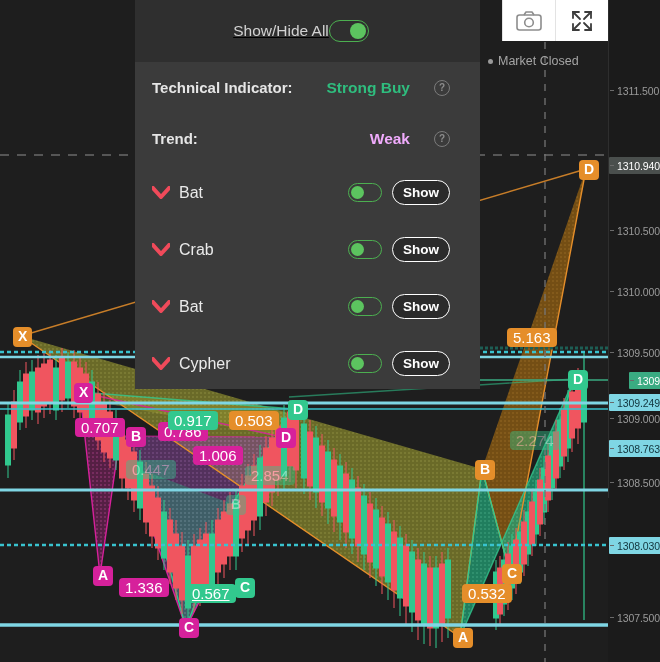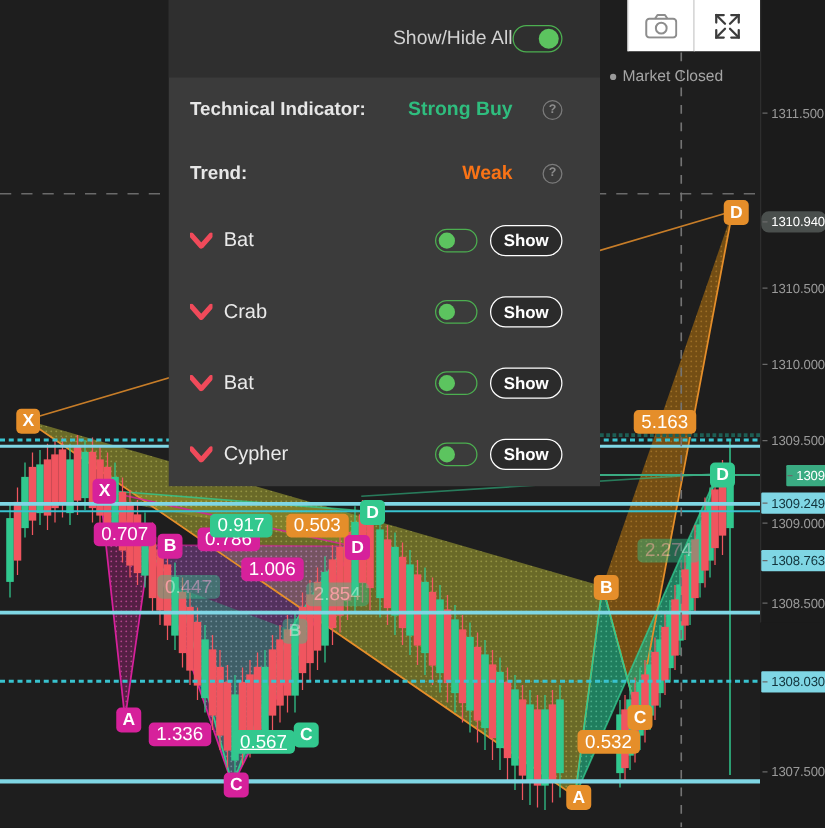--- a/index.html
+++ b/index.html
@@ -48,34 +48,35 @@
   }
   .market-dot { width:5px; height:5px; border-radius:50%; background:#9a9a9a; }
 
   
   .panel {
     position:absolute; left:135px; top:0; width:345px; height:389px;
     background:#3b3b3b; z-index:30;
   }
   .panel-head {
     height:62px; background:#2f2f2f;
-    display:flex; align-items:center; justify-content:flex-end;
+    display:flex; align-items:center; justify-content:center;
     padding:0 30px 0 17px;
+    text-decoration:underline;
   }
   .panel-head .lbl { font-size:15.5px; color:#d2d2d2; }
   .panel-body { padding:0 30px 0 17px; }
 
   .prow {
     height:51px; display:flex; align-items:center; justify-content:space-between;
   }
   .prow .lbl { font-size:15px; color:#e6e6e6; font-weight:bold; }
   .prow .val-wrap { display:flex; align-items:center; gap:24px; }
   .prow .val { font-size:15.5px; font-weight:bold; }
   .val-buy  { color:#2fbd7e; }
-  .val-weak { color:#f97316; }
+  .val-weak { color:#f0abfc; }
   .qmark {
     width:16px; height:16px; border-radius:50%; border:1.4px solid #7b7b7b;
     color:#8c8c8c; font-size:10px; line-height:13px; text-align:center;
     cursor:pointer; font-weight:bold;
   }
 
   .irow { height:57px; display:flex; align-items:center; justify-content:space-between; }
   .irow-left { display:flex; align-items:center; gap:9px; }
   .irow-left .name { font-size:16px; color:#eaeaea; }
   .chev-icon { width:18px; height:13px; display:block; }
@@ -440,21 +441,21 @@
       <span class="market-dot"></span>
       <span>Market Closed</span>
     </div>
   </div>
 
   <div class="price-axis">
     <div class="tick" style="top:82px;">
         <span class="dash"></span>
         <span class="txt">1311.500</span>
       </div>
-    <div class="tick hl hl-grey" style="top:169px;border-radius:6px;">
+    <div class="tick hl hl-grey" style="top:157px;">
         <span class="dash"></span>
         <span class="txt">1310.940</span>
       </div>
     <div class="tick" style="top:222px;">
         <span class="dash"></span>
         <span class="txt">1310.500</span>
       </div>
     <div class="tick" style="top:283px;">
         <span class="dash"></span>
         <span class="txt">1310.000</span>

